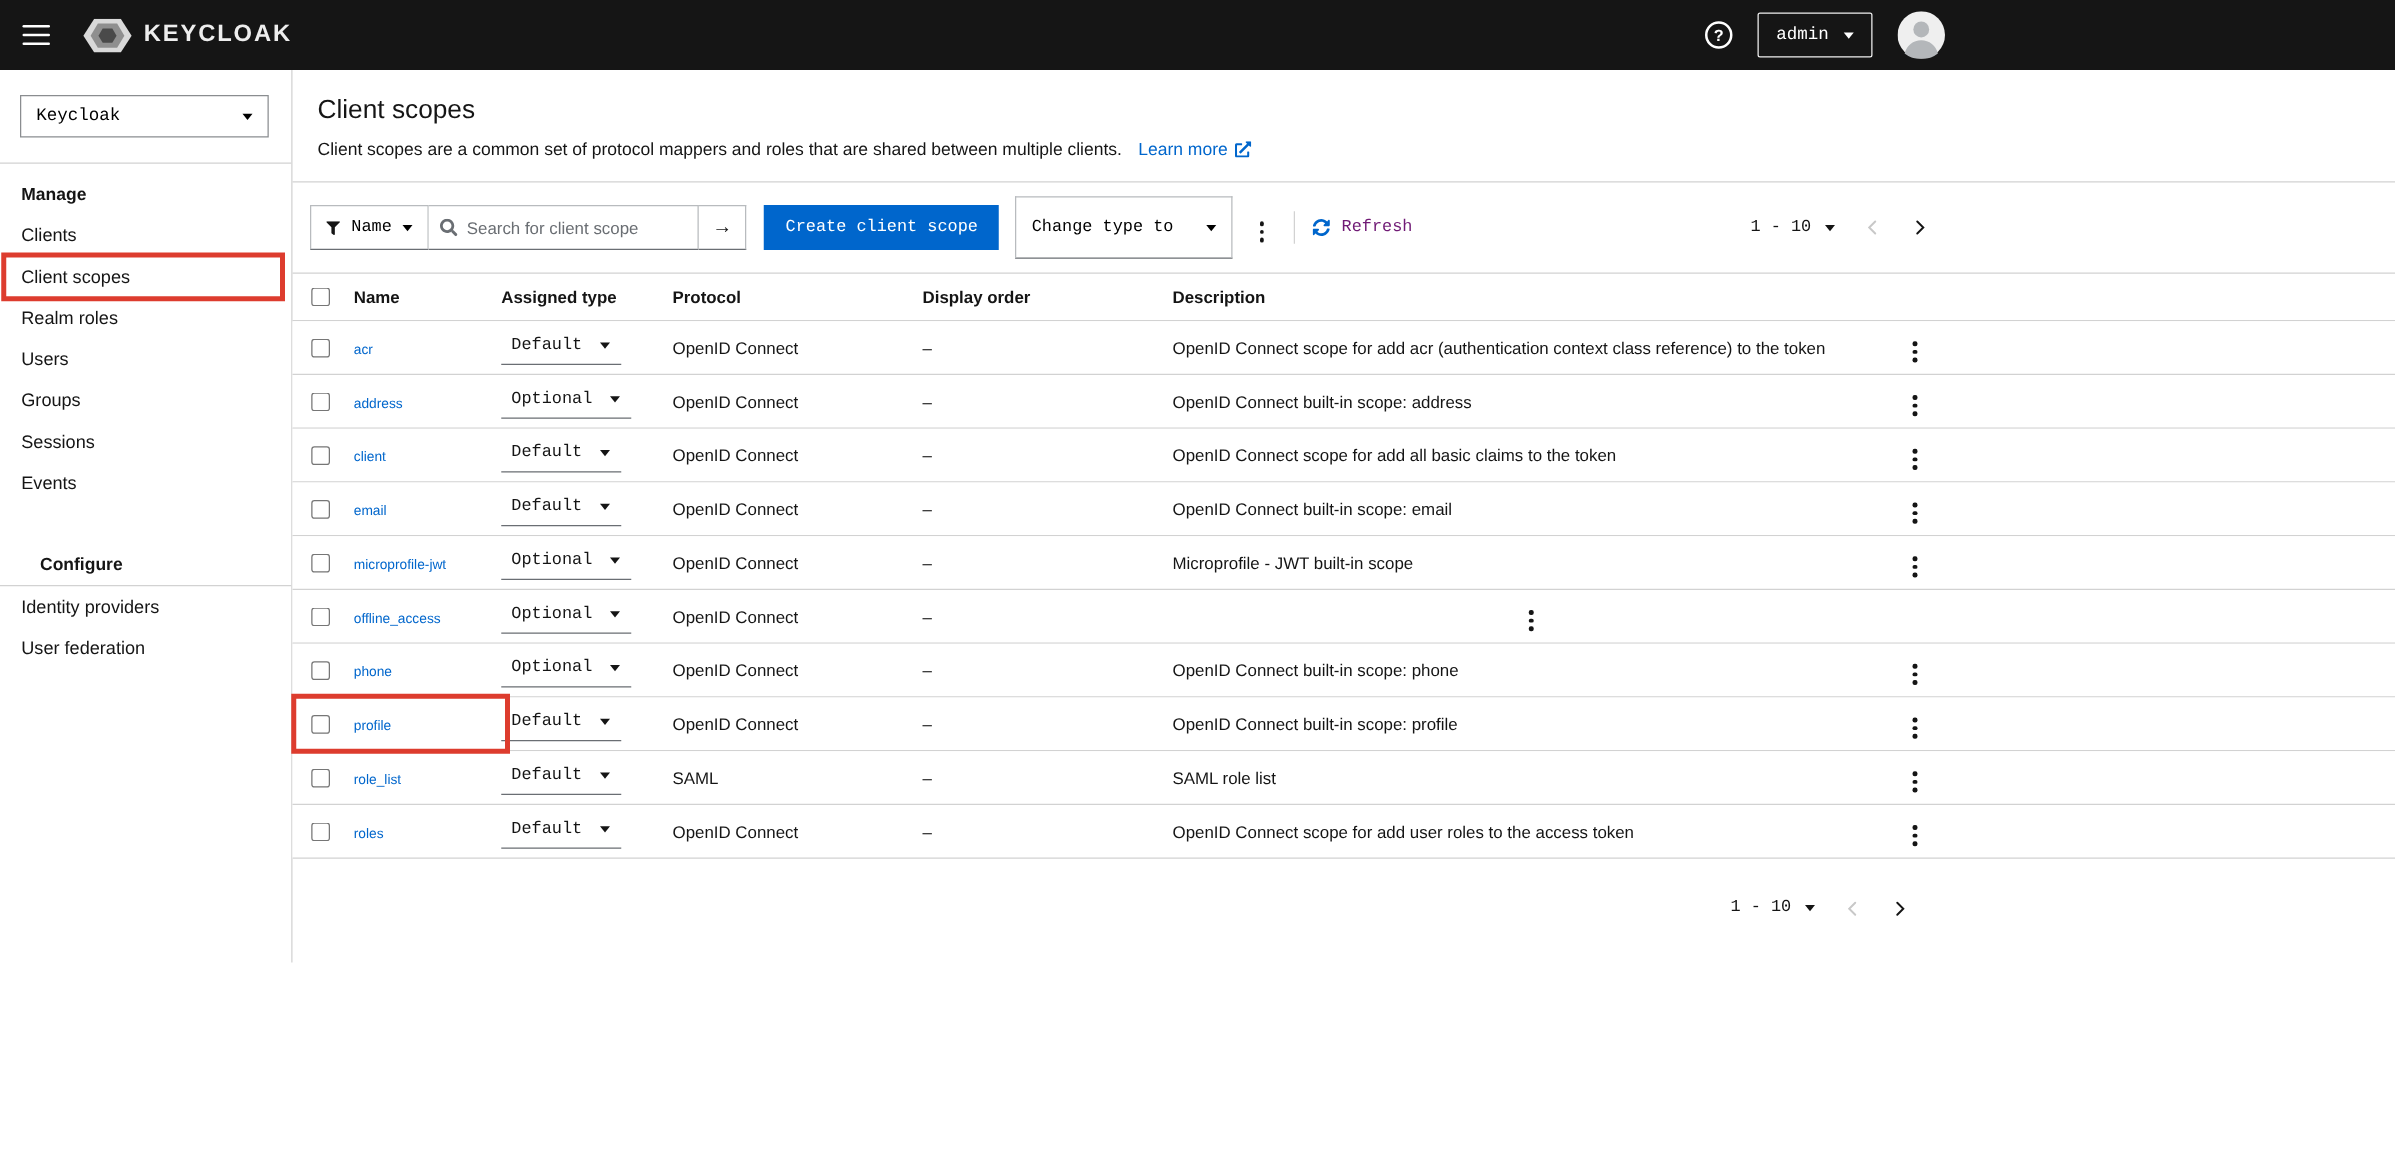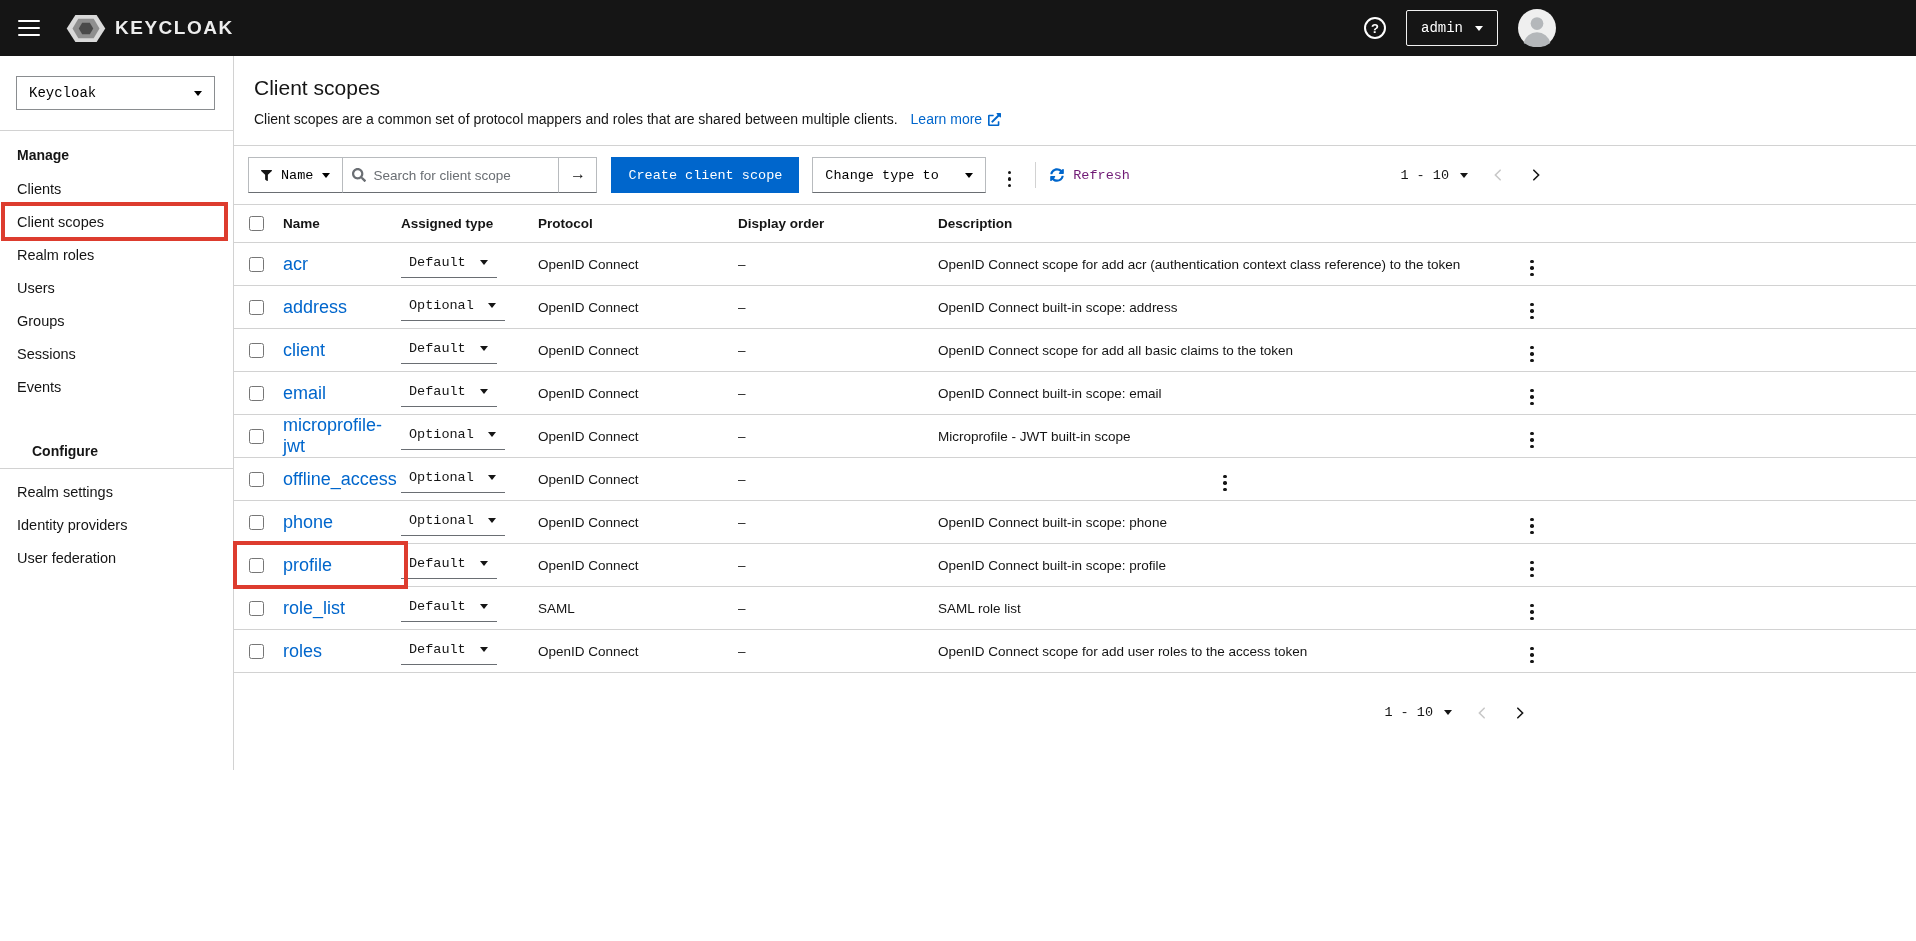--- a/index.html
+++ b/index.html
@@ -88,21 +88,21 @@
   .search-input::placeholder { color: #6a6e73; }
   .search-submit {
     height: 36px; width: 38px; border: 1px solid #b8bbbe; border-left: none; border-bottom-color: #6a6e73;
     background: #fff; font-size: 16px; color: #151515;
   }
   .create-btn {
     margin-left: 14px; height: 36px; background: var(--accent, #0066cc); color: #fff;
     border: none; padding: 0 17px; font-size: 13.5px;
   }
   .change-type {
-    margin-left: 13px; height: 36px; border: 1px solid #b8bbbe; border-bottom-color: #6a6e73;
+    margin-left: 13px; height: 50px; border: 1px solid #b8bbbe; border-bottom-color: #6a6e73;
     background: #fff; display: flex; align-items: center; gap: 26px; padding: 0 12px; font-size: 13.5px;
   }
   .kebab-btn { margin-left: 12px; background: none; border: none; padding: 6px 10px; }
   .kebab-icon { display: inline-flex; flex-direction: column; gap: 3px; align-items: center; }
   .kebab-icon i { width: 3.5px; height: 3.5px; border-radius: 50%; background: #151515; }
   .toolbar-divider { width: 1px; height: 26px; background: #d2d2d2; margin: 0 14px; }
   .refresh-btn { display: flex; align-items: center; gap: 9px; background: none; border: none; font-size: 13.5px; color: #701a75; }
   .toolbar-spacer { flex: 1; }
   .pagination { display: flex; align-items: center; gap: 6px; }
   .pagination-toggle { display: flex; align-items: center; gap: 11px; background: none; border: none; padding: 6px 8px; font-size: 13.5px; color: #151515; }
@@ -118,21 +118,21 @@
     padding-right: 364px;
   }
   .thead { height: 38px; font-weight: bold; font-size: 13.5px; }
   .tr { height: 43px; position: relative; background: #fff; }
   .tr.annotated::before {
     content: ""; position: absolute; left: -1px; top: -3px; bottom: -3px; width: 167px;
     border: 4px solid var(--annotation, #dd3c2e); pointer-events: none; z-index: 3;
   }
   .td-cb { padding-left: 15px; display: flex; align-items: center; }
   .td-cb input { width: 15px; height: 15px; cursor: pointer; }
-  .name-link { color: var(--accent, #0066cc); text-decoration: none; font-size: 18px; cursor: pointer; }
+  .name-link { color: var(--accent, #0066cc); text-decoration: none; font-size: 11px; cursor: pointer; }
   .type-select {
     display: inline-flex; align-items: center; gap: 14px;
     padding: 5px 9px 7px 8px; border: none; border-bottom: 1px solid #6a6e73;
     background: none; font-size: 13.5px; color: #151515; width: fit-content;
   }
   .td-kebab { display: flex; justify-content: center; }
   .row-kebab { background: none; border: none; padding: 6px 8px; }
 
   .footer-pagination {
     display: flex; justify-content: flex-end; align-items: center;
@@ -185,21 +185,20 @@
       <div class="nav-item">Clients</div>
       <div class="nav-item annotated">Client scopes</div>
       <div class="nav-item">Realm roles</div>
       <div class="nav-item">Users</div>
       <div class="nav-item">Groups</div>
       <div class="nav-item">Sessions</div>
       <div class="nav-item">Events</div>
 
       <div class="nav-group-title second">Configure</div>
       <div class="sidebar-divider"></div>
-      <div class="nav-item" style="margin-top:6px">Realm settings</div>
       <div class="nav-item">Identity providers</div>
       <div class="nav-item">User federation</div>
     </nav>
 
     <main class="main">
 
       <div class="page-head">
         <h1 class="page-title">Client scopes</h1>
         <div class="page-desc">
           <span>Client scopes are a common set of protocol mappers and roles that are shared between multiple clients.</span>

